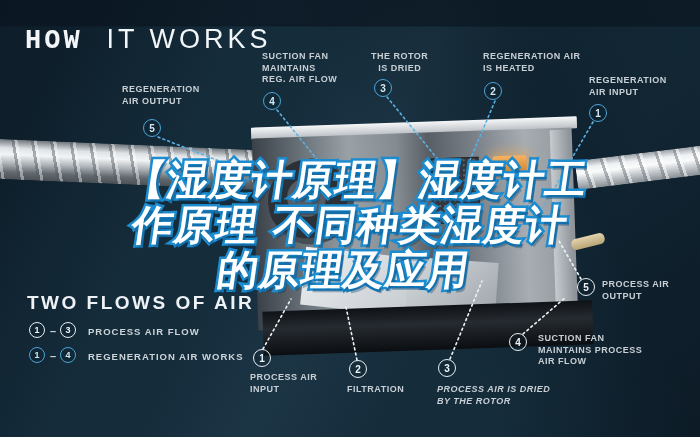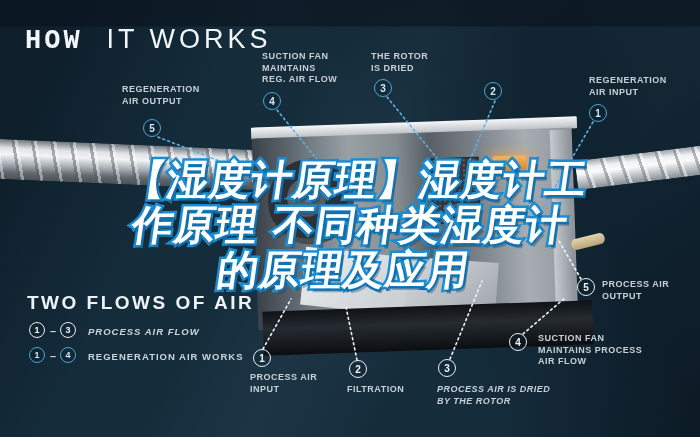--- a/index.html
+++ b/index.html
@@ -124,24 +124,26 @@
 
   <div class="co" style="left:122px;top:84px;">REGENERATION
 AIR OUTPUT</div>
   <div class="num blue" style="left:143px;top:119px;">5</div>
 
   <div class="co" style="left:262px;top:51px;">SUCTION FAN
 MAINTAINS
 REG. AIR FLOW</div>
   <div class="num blue" style="left:263px;top:92px;">4</div>
 
-  <div class="co" style="left:371px;top:51px;">THE ROTOR
+  <div class="co" style="left:371px;top:51px;text-align:center;">THE ROTOR
 IS DRIED</div>
   <div class="num blue" style="left:374px;top:79px;">3</div>
 
+  <div class="co" style="left:483px;top:51px;">REGENERATION AIR
+IS HEATED</div>
   <div class="num blue" style="left:484px;top:82px;">2</div>
 
   <div class="co" style="left:589px;top:75px;">REGENERATION
 AIR INPUT</div>
   <div class="num blue" style="left:589px;top:104px;">1</div>
 
   <div class="num white" style="left:253px;top:349px;">1</div>
   <div class="co" style="left:250px;top:372px;">PROCESS AIR
 INPUT</div>
 
@@ -165,20 +167,20 @@
     <div>【湿度计原理】湿度计工</div>
     <div>作原理 不同种类湿度计</div>
     <div>的原理及应用</div>
   </div>
 
   <div class="abs lg-title">TWO FLOWS OF AIR</div>
 
   <div class="num white sm" style="left:29px;top:322px;">1</div>
   <div class="abs lg-dash" style="left:50px;top:325px;">–</div>
   <div class="num white sm" style="left:60px;top:322px;">3</div>
-  <div class="abs lg-label" style="left:88px;top:326px;font-style:italic;">PROCESS AIR FLOW</div>
+  <div class="abs lg-label" style="left:88px;top:326px;">PROCESS AIR FLOW</div>
 
   <div class="num blue sm" style="left:29px;top:347px;">1</div>
   <div class="abs lg-dash" style="left:50px;top:350px;">–</div>
   <div class="num blue sm" style="left:60px;top:347px;">4</div>
   <div class="abs lg-label" style="left:88px;top:351px;">REGENERATION AIR WORKS</div>
 
 </div>
 
 </body></html>

